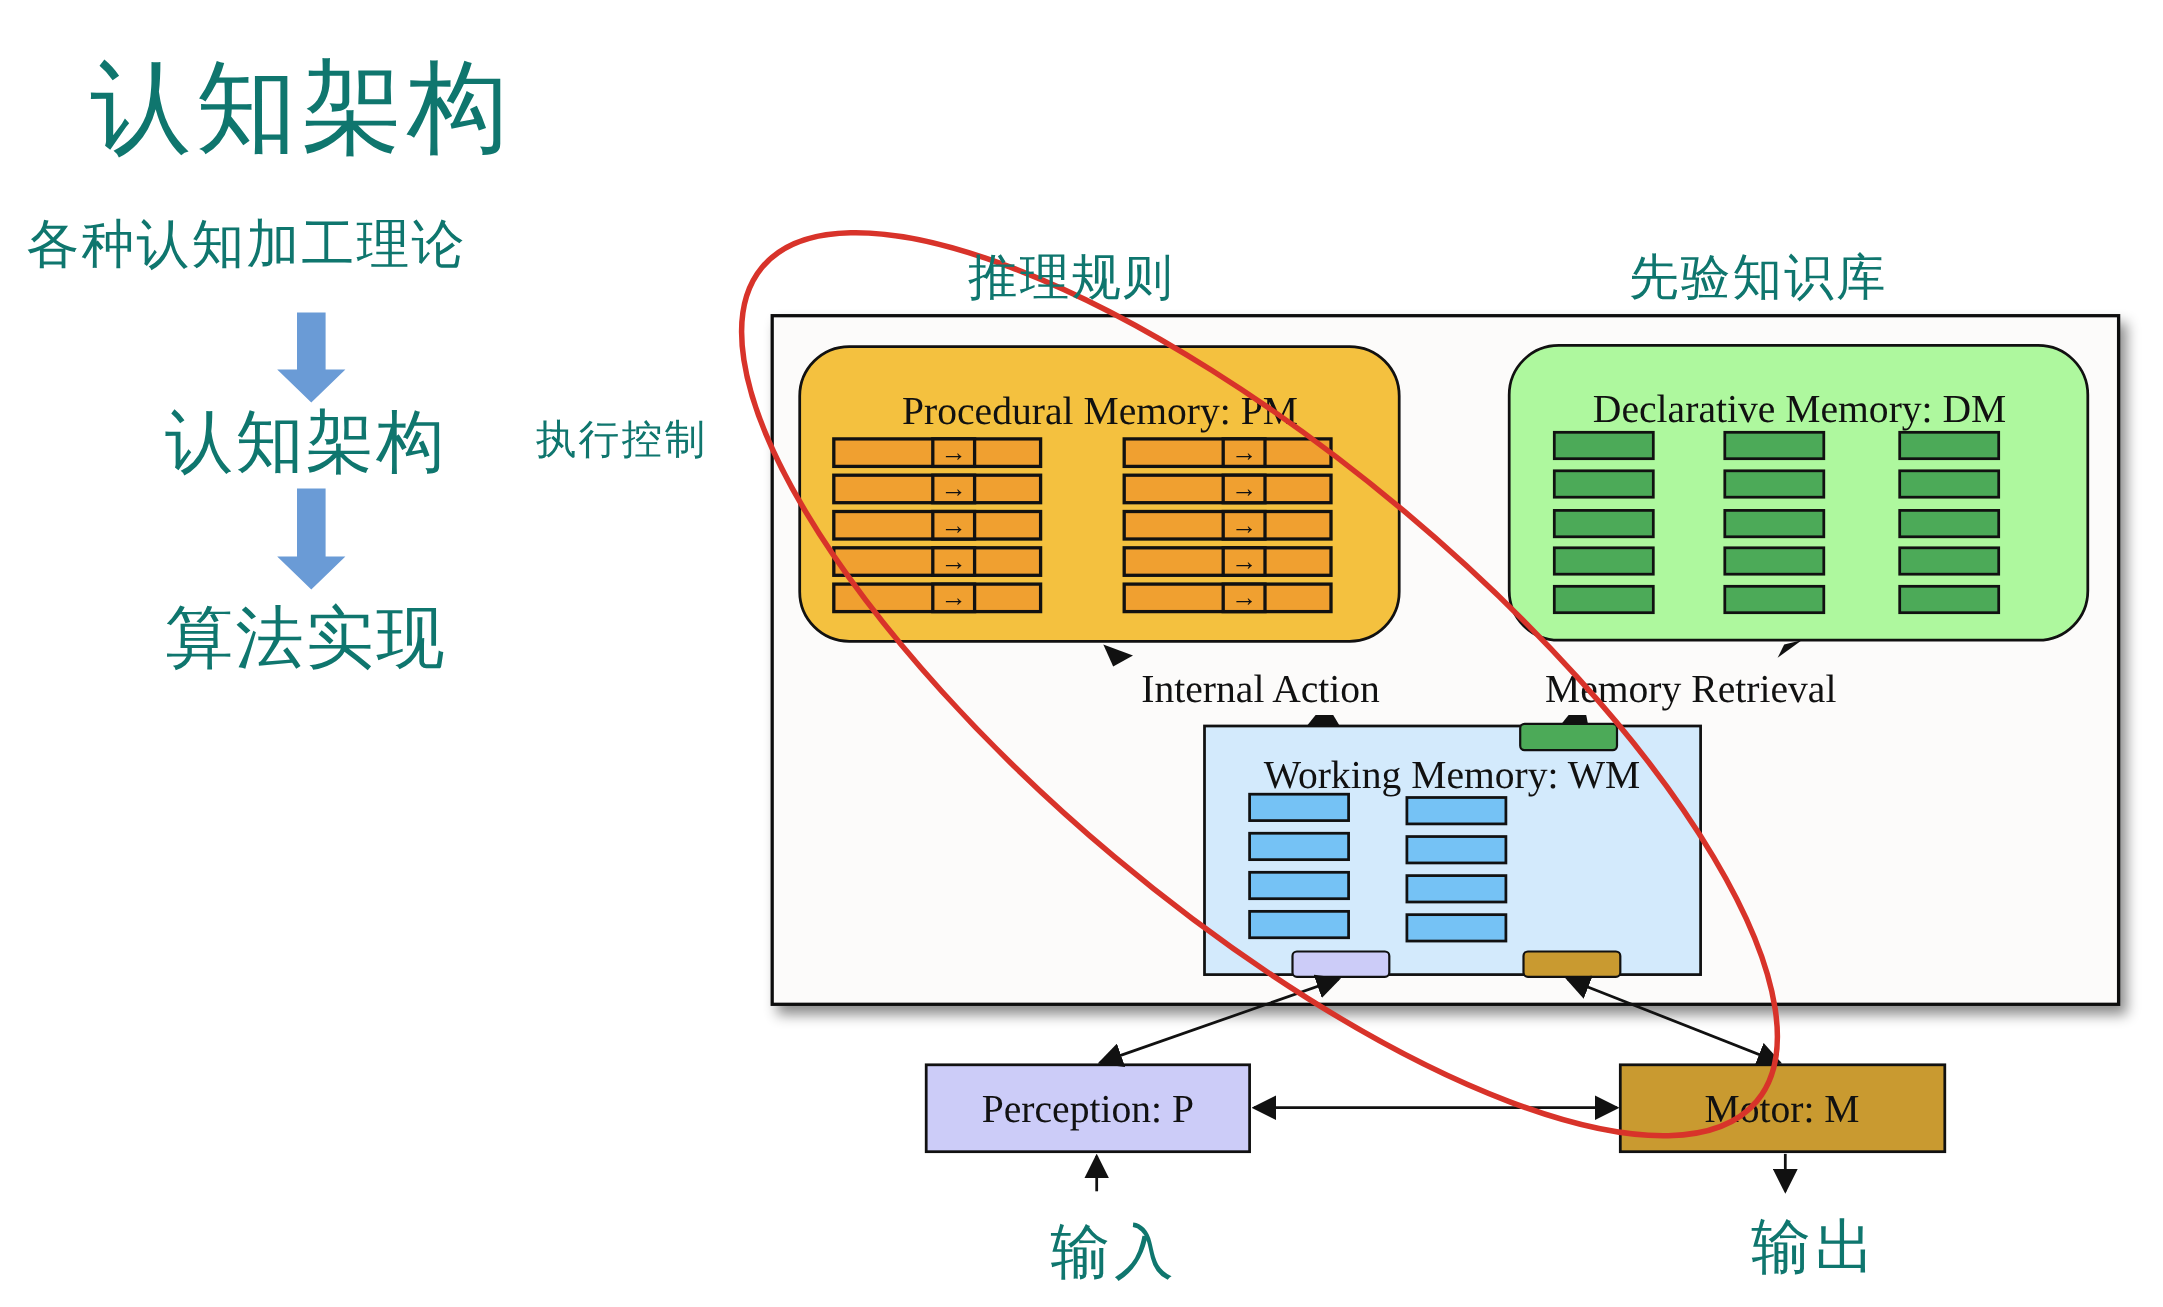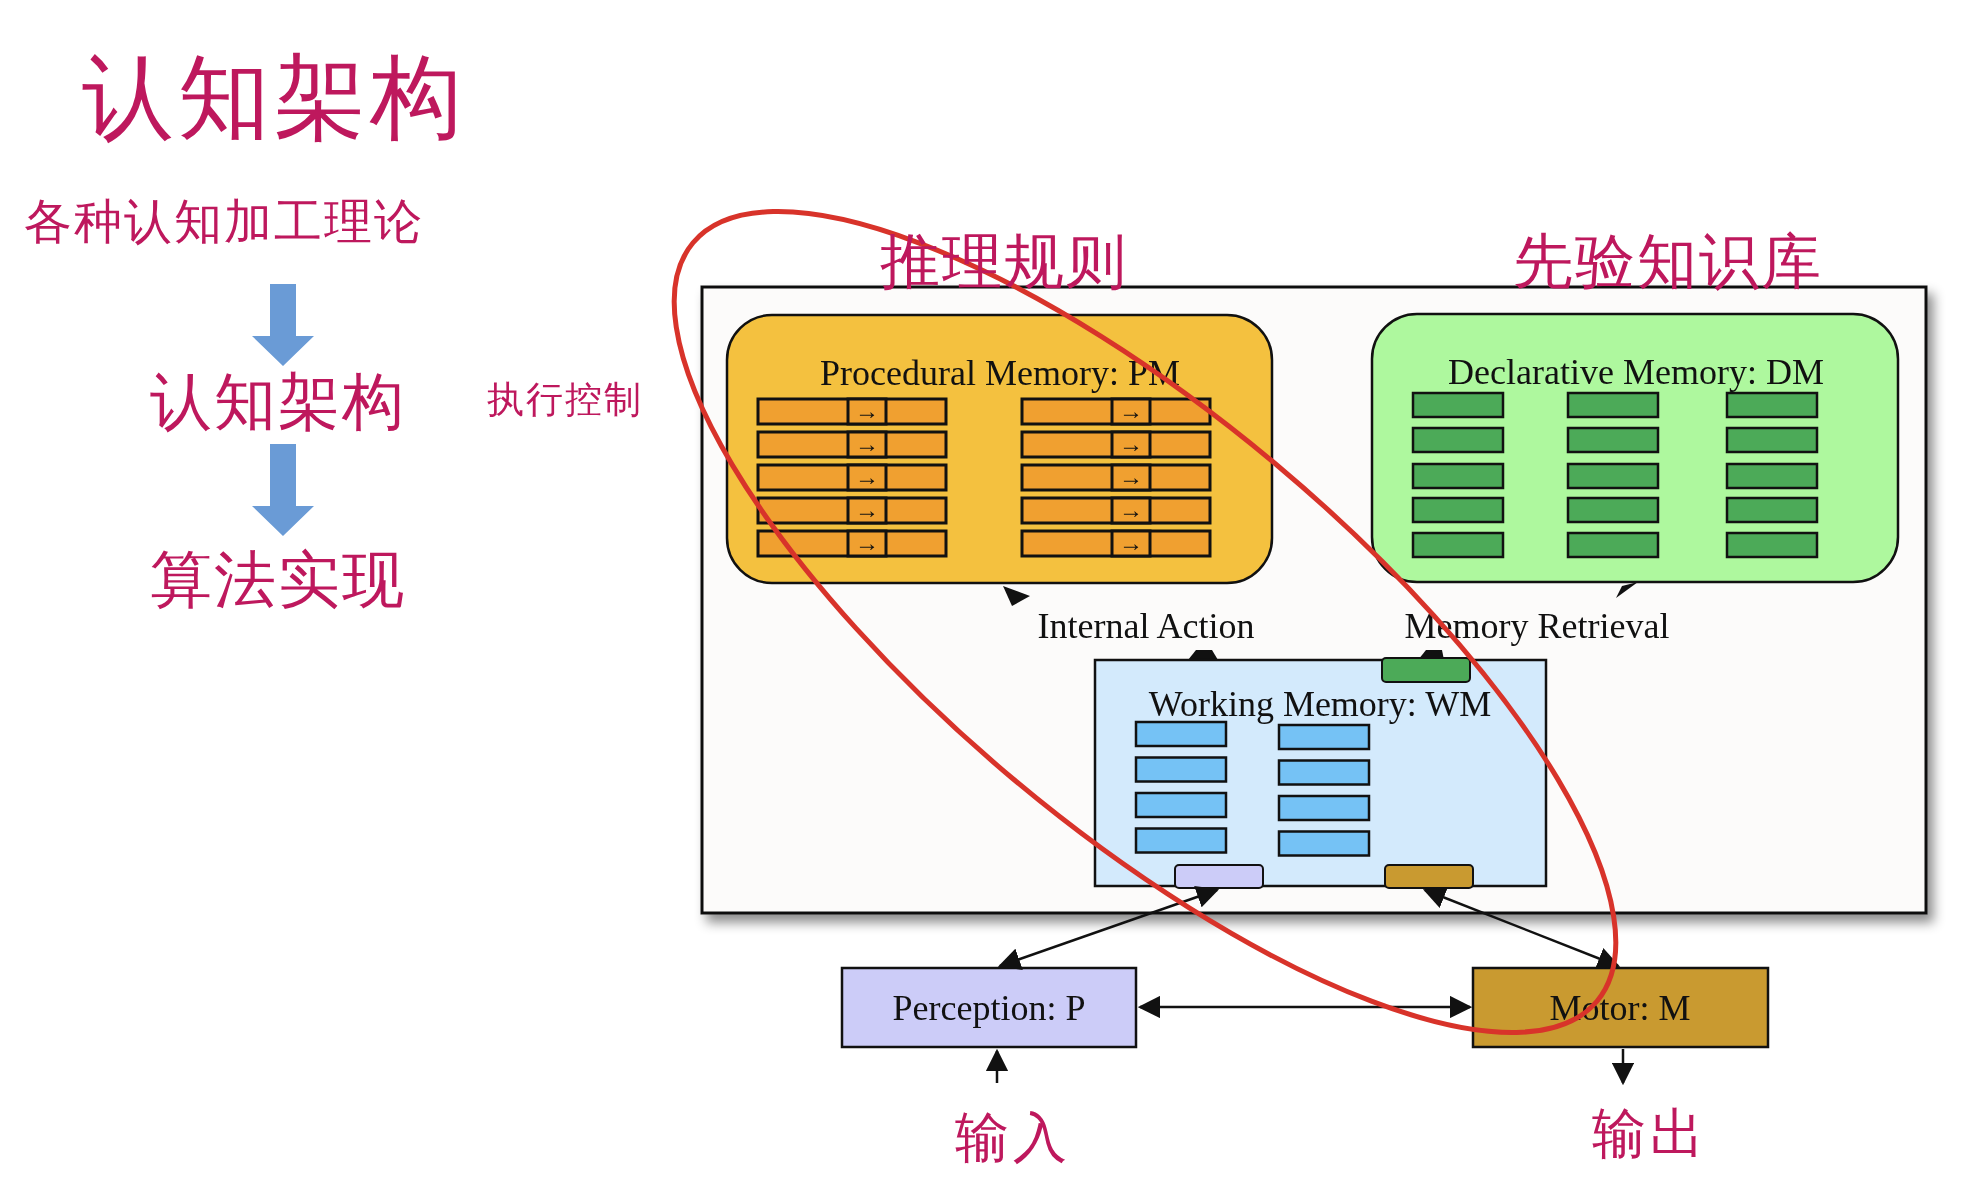--- a/index.html
+++ b/index.html
@@ -1,28 +1,28 @@
 <!DOCTYPE html>
 <html><head>
   <meta charset="utf-8">
   <style>
     html, body { margin: 0; padding: 0; background: #ffffff; }
     body { width: 1966px; height: 1188px; position: relative; overflow: hidden;
            font-family: "DejaVu Sans", "Liberation Sans", sans-serif; color: #111; }
     .abs { position: absolute; }
-    .cn { font-family: "DejaVu Sans", sans-serif; color: #be185d; white-space: nowrap; font-weight: 300; }
+    .cn { font-family: "DejaVu Sans", sans-serif; color: #0f766e; white-space: nowrap; font-weight: 300; }
     .slide-title { left: 82px; top: 36px; font-size: 92px; letter-spacing: 4px; }
     .subtitle { left: 24px; top: 190px; font-size: 48px; letter-spacing: 2px; }
     .flow-label { font-size: 62px; letter-spacing: 2px; }
     .flow-1 { left: 150px; top: 360px; }
     .flow-2 { left: 150px; top: 538px; }
     .exec-ctrl { left: 487px; top: 375px; font-size: 37px; letter-spacing: 2px; }
-    .top-label { font-size: 60px; letter-spacing: 2px; }
+    .top-label { font-size: 45px; letter-spacing: 2px; }
     .rules-label { left: 880px; top: 222px; }
-    .kb-label { left: 1513px; top: 222px; }
+    .kb-label { left: 1481px; top: 222px; }
     .io-label { font-size: 54px; letter-spacing: 4px; }
     .in-label { left: 955px; top: 1102px; }
     .out-label { left: 1592px; top: 1098px; }
     .serif { font-family: "Liberation Serif", "DejaVu Serif", serif; fill: #111; }
     svg#diagram { position: absolute; left: 0; top: 0; }
   </style>
 </head>
 <body>
 
 <div class="abs cn slide-title">认知架构</div>

